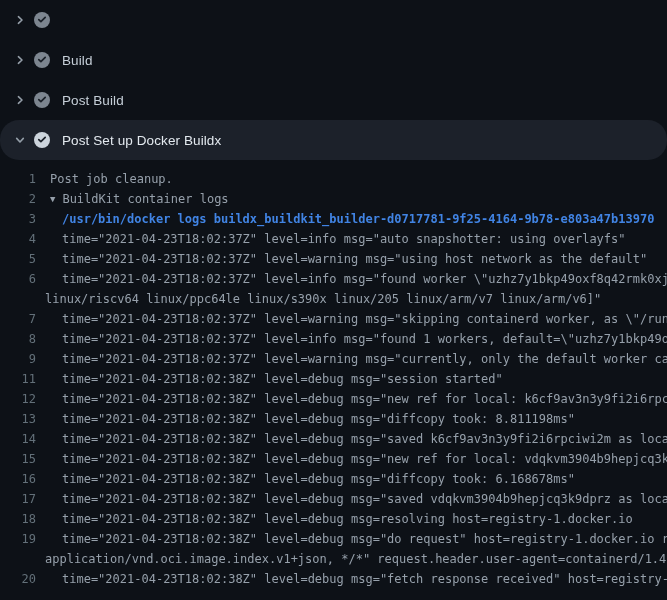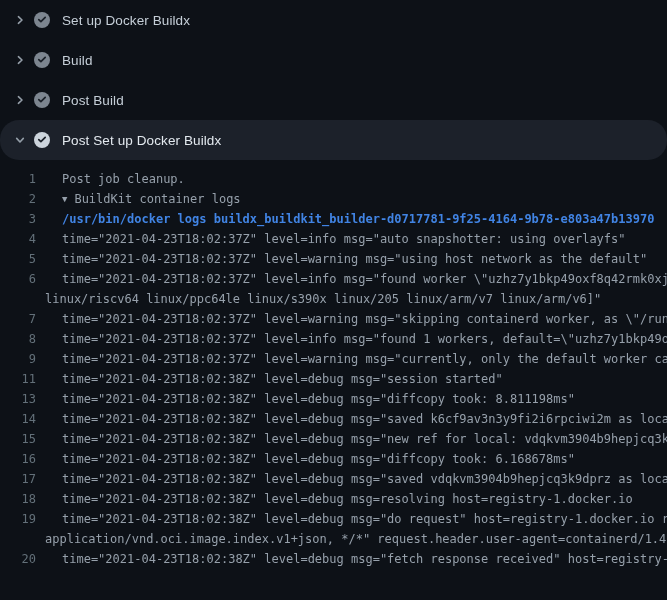--- a/index.html
+++ b/index.html
@@ -57,21 +57,21 @@
     white-space: pre;
     overflow: hidden;
   }
   .ln {
     width: 36px;
     flex: none;
     text-align: right;
     color: #637079;
     cursor: pointer;
   }
-  .txt { margin-left: 26px; color: #96a0ab; }
+  .txt { margin-left: 14px; color: #96a0ab; }
   .log-line.kind-log .txt,
   .log-line.kind-command .txt { margin-left: 26px; text-align: right; }
   .log-line.kind-wrap .txt { margin-left: 9px; }
   .log-line.kind-command .txt { color: #4184e4; font-weight: bold; }
   .group-icon {
     display: inline-block;
     font-size: 9px;
     margin-right: 7px;
     color: #96a0ab;
     cursor: pointer;
@@ -88,21 +88,20 @@
       <svg width="12" height="12" viewBox="0 0 12 12" fill="none">
         <path class="chev-path" stroke="#949ea8" stroke-width="1.6" stroke-linecap="round" stroke-linejoin="round" d="M4.4 2.7 L8 6 L4.4 9.3"></path>
       </svg>
     </span>
     <span class="check">
       <svg width="16" height="16" viewBox="0 0 16 16">
         <circle class="check-bg" cx="8" cy="8" r="8" fill="#7d8690"></circle>
         <path d="M11.2 5.4 L6.9 9.7 L4.8 7.6" stroke="#1b2129" stroke-width="1.7" fill="none" stroke-linecap="round" stroke-linejoin="round"></path>
       </svg>
     </span>
-    <span class="step-label">Set up Docker Buildx</span>
   </div>
 
   <div class="step-row">
     <span class="chev">
       <svg width="12" height="12" viewBox="0 0 12 12" fill="none">
         <path class="chev-path" stroke="#949ea8" stroke-width="1.6" stroke-linecap="round" stroke-linejoin="round" d="M4.4 2.7 L8 6 L4.4 9.3"></path>
       </svg>
     </span>
     <span class="check">
       <svg width="16" height="16" viewBox="0 0 16 16">
@@ -193,20 +192,24 @@
     <span class="ln">9</span>
     <span class="txt">time="2021-04-23T18:02:37Z" level=warning msg="currently, only the default worker ca</span>
   </div>
 
 
   <div class="log-line kind-log">
     <span class="ln">11</span>
     <span class="txt">time="2021-04-23T18:02:38Z" level=debug msg="session started"</span>
   </div>
 
+  <div class="log-line kind-log">
+    <span class="ln">12</span>
+    <span class="txt">time="2021-04-23T18:02:38Z" level=debug msg="new ref for local: k6cf9av3n3y9fi2i6rpc</span>
+  </div>
 
   <div class="log-line kind-log">
     <span class="ln">13</span>
     <span class="txt">time="2021-04-23T18:02:38Z" level=debug msg="diffcopy took: 8.811198ms"</span>
   </div>
 
   <div class="log-line kind-log">
     <span class="ln">14</span>
     <span class="txt">time="2021-04-23T18:02:38Z" level=debug msg="saved k6cf9av3n3y9fi2i6rpciwi2m as loca</span>
   </div>

